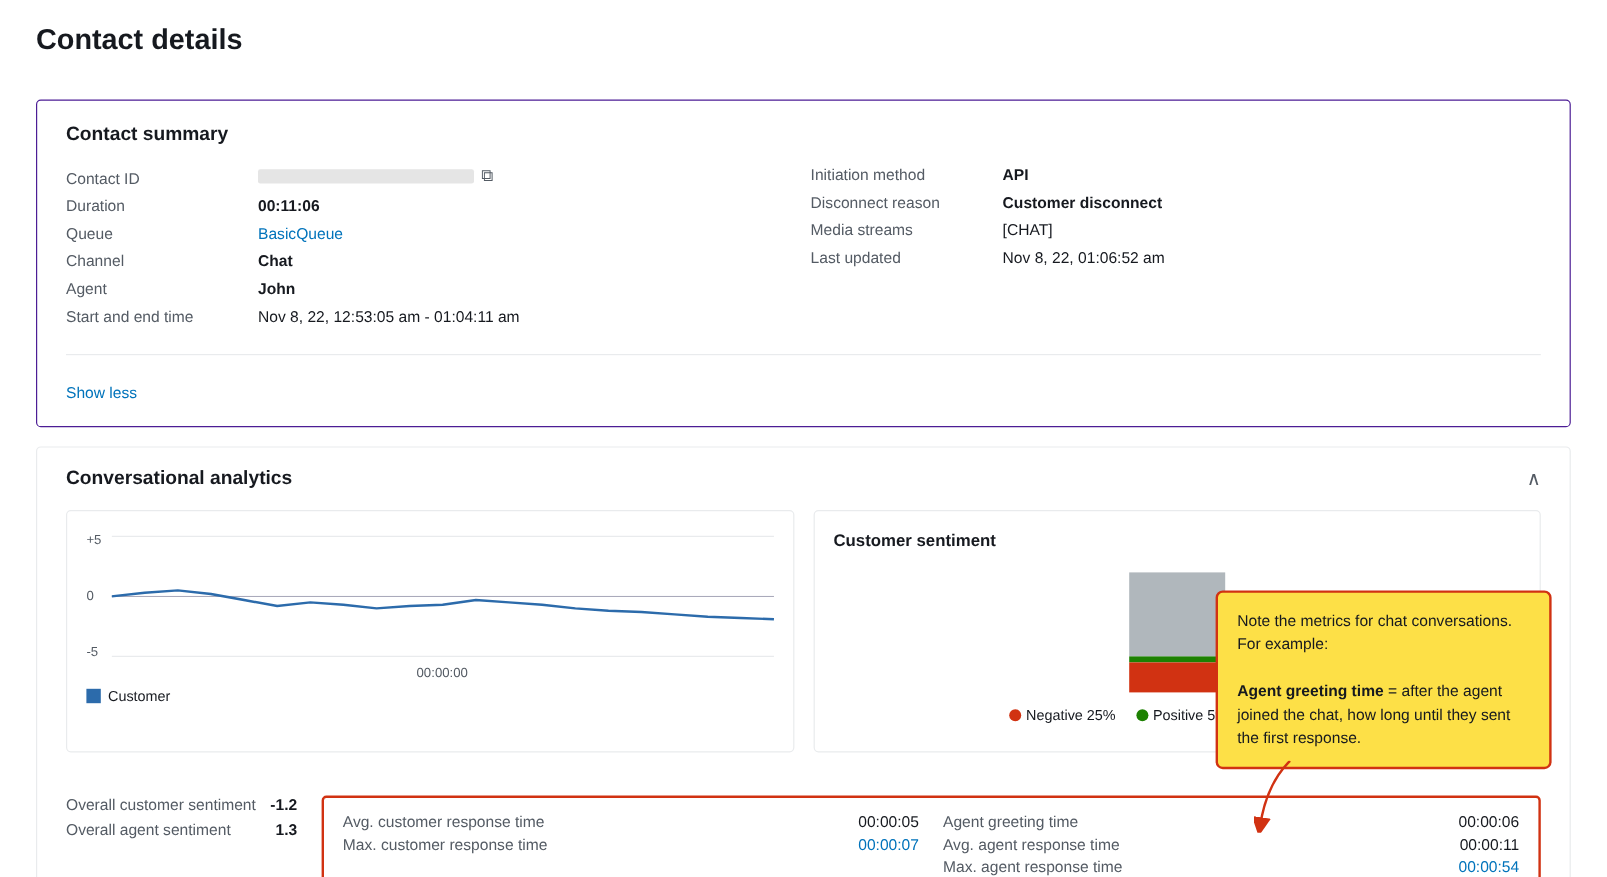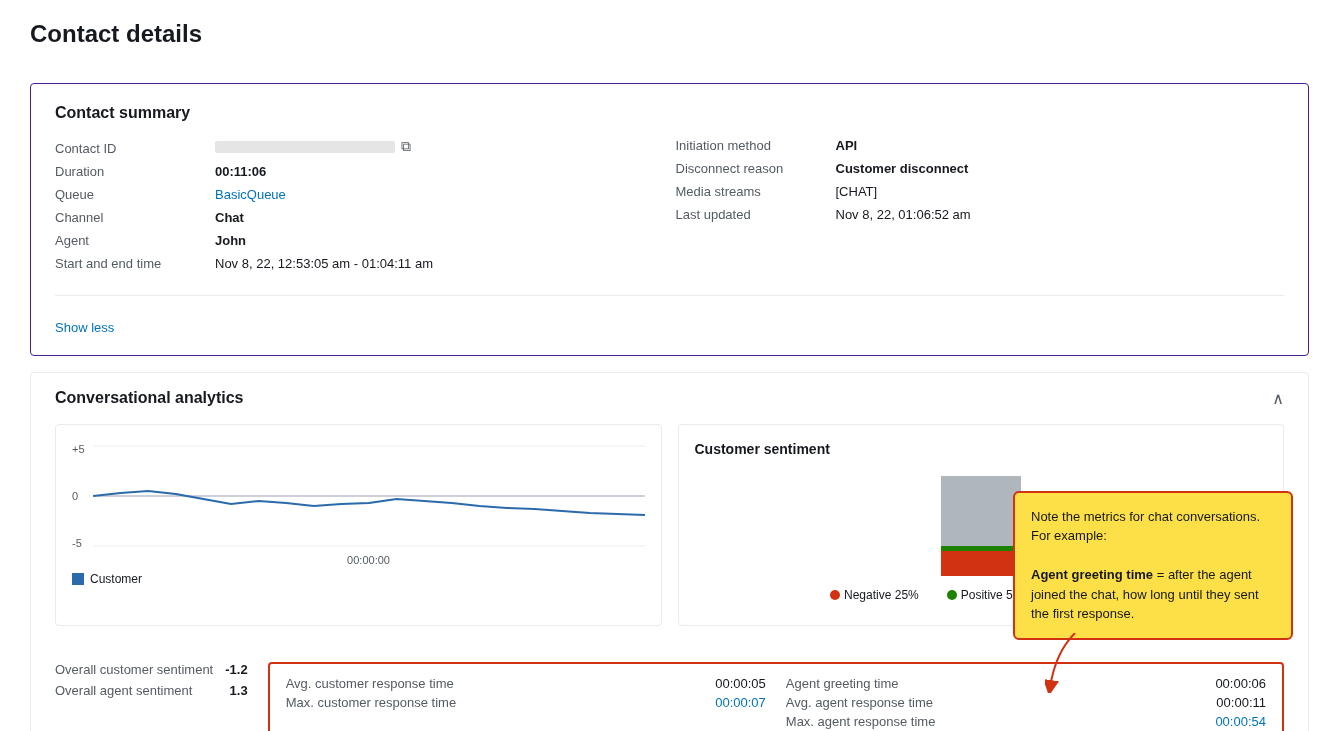--- a/index.html
+++ b/index.html
@@ -154,21 +154,21 @@
       height: 100px;
       display: flex;
       flex-direction: column;
       justify-content: flex-end;
     }
     .bar-neutral { background: #b0b7bc; }
     .bar-positive { background: #1d8102; }
     .bar-negative { background: #d13212; }
     .sentiment-legend {
       display: flex;
-      gap: 28px;
+      gap: 17px;
       margin-top: 12px;
       font-size: 12px;
     }
     .legend-item {
       display: flex;
       align-items: center;
       gap: 4px;
     }
     .legend-dot {
       width: 10px;

